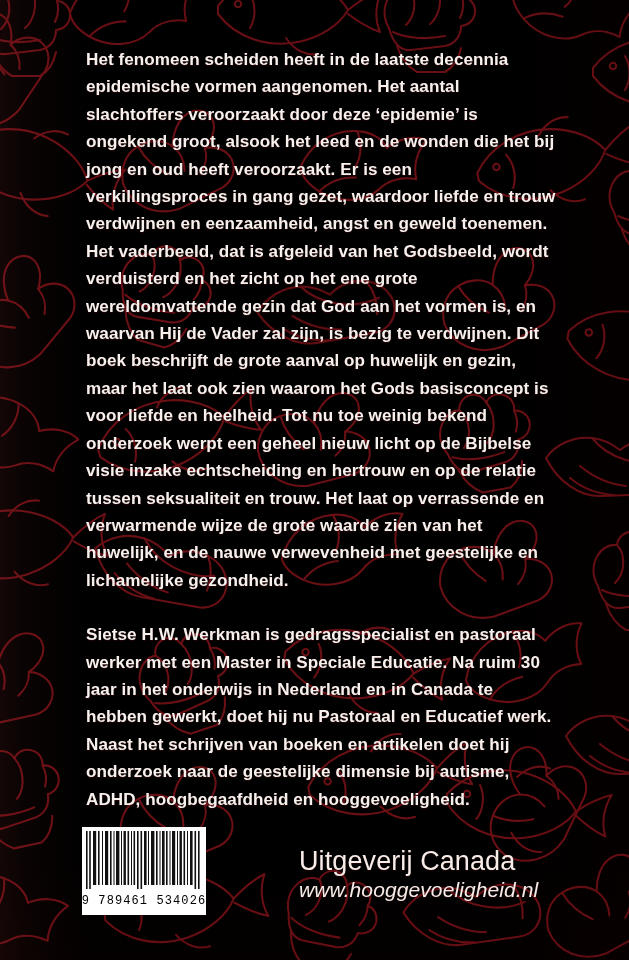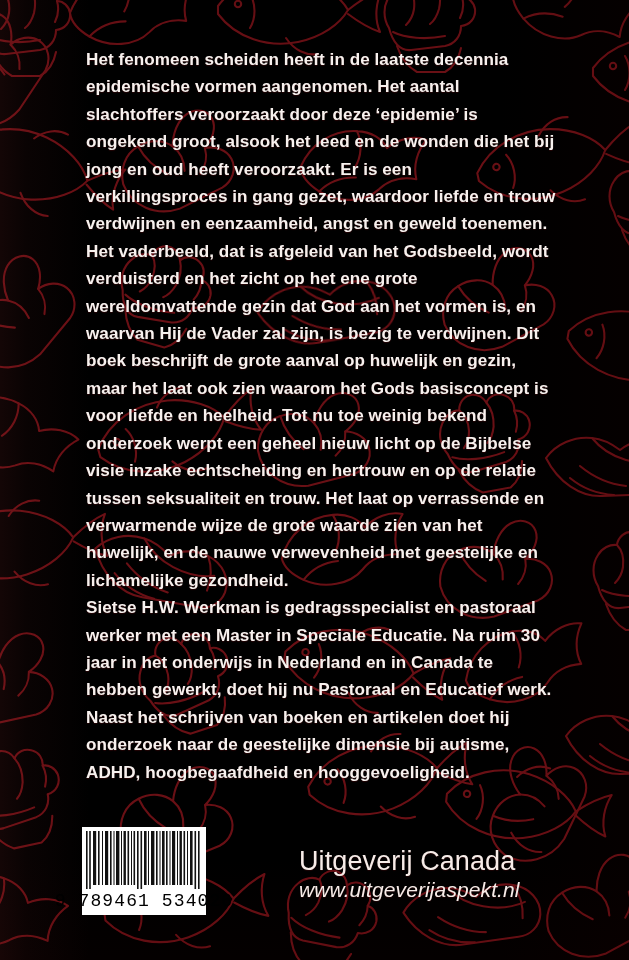--- a/index.html
+++ b/index.html
@@ -70,20 +70,21 @@
     font-size: 17.1px;
     font-weight: bold;
     line-height: 27.4px;
     letter-spacing: 0.05px;
     text-shadow: 0 1px 1px rgba(80,8,12,0.45);
   }
   .blurb p {
     margin: 0;
   }
   .blurb p.spaced {
+    margin-top: 27px;
   }
 
   
   #barcode {
     position: absolute;
     left: 82px;
     top: 827px;
     width: 124px;
     height: 88px;
     background: #ffffff;
@@ -98,21 +99,21 @@
     width: 100%;
     height: 58px;
   }
   #barcode-digits {
     flex: 1 1 auto;
     display: flex;
     align-items: center;
     justify-content: center;
     color: #000;
     font-family: "Liberation Mono", monospace;
-    font-size: 18px;
+    font-size: 12px;
     letter-spacing: 1.1px;
     white-space: nowrap;
     padding-bottom: 2px;
   }
 
   
   #publisher {
     position: absolute;
     left: 299px;
     top: 845px;
@@ -288,17 +289,17 @@
         <rect x="101" y="0" width="1" height="54" fill="#111"></rect>
         <rect x="104" y="0" width="2.6" height="54" fill="#111"></rect>
         <rect x="108.5" y="0" width="1.6" height="58" fill="#111"></rect>
         <rect x="112" y="0" width="1.6" height="58" fill="#111"></rect>
       </svg>
       <div id="barcode-digits">9 789461 534026</div>
     </div>
 
     <div id="publisher">
       <div id="publisher-name">Uitgeverij Canada</div>
-      <div id="publisher-url">www.uitgeverijaspekt.nl</div>
+      <div id="publisher-url">www.hooggevoeligheid.nl</div>
     </div>
 
   </div>
 </div>
 
 </body></html>

